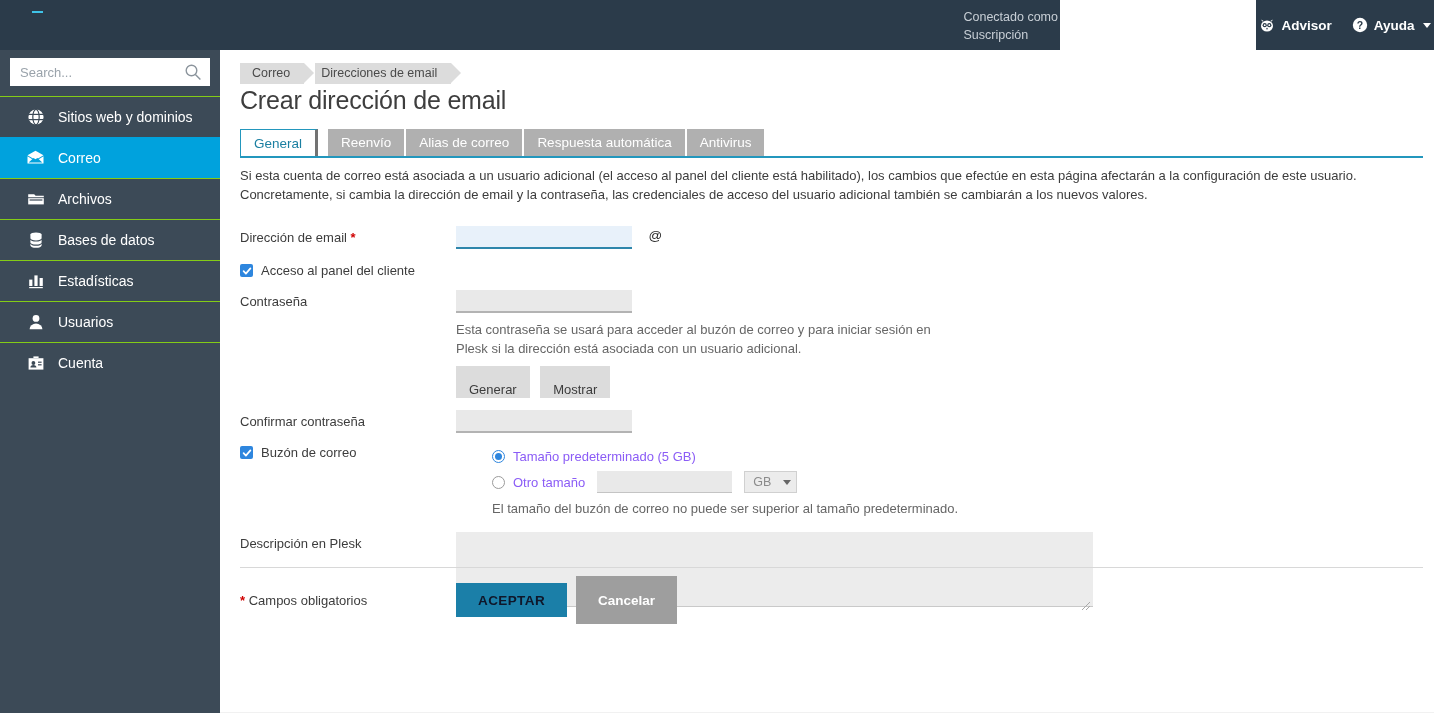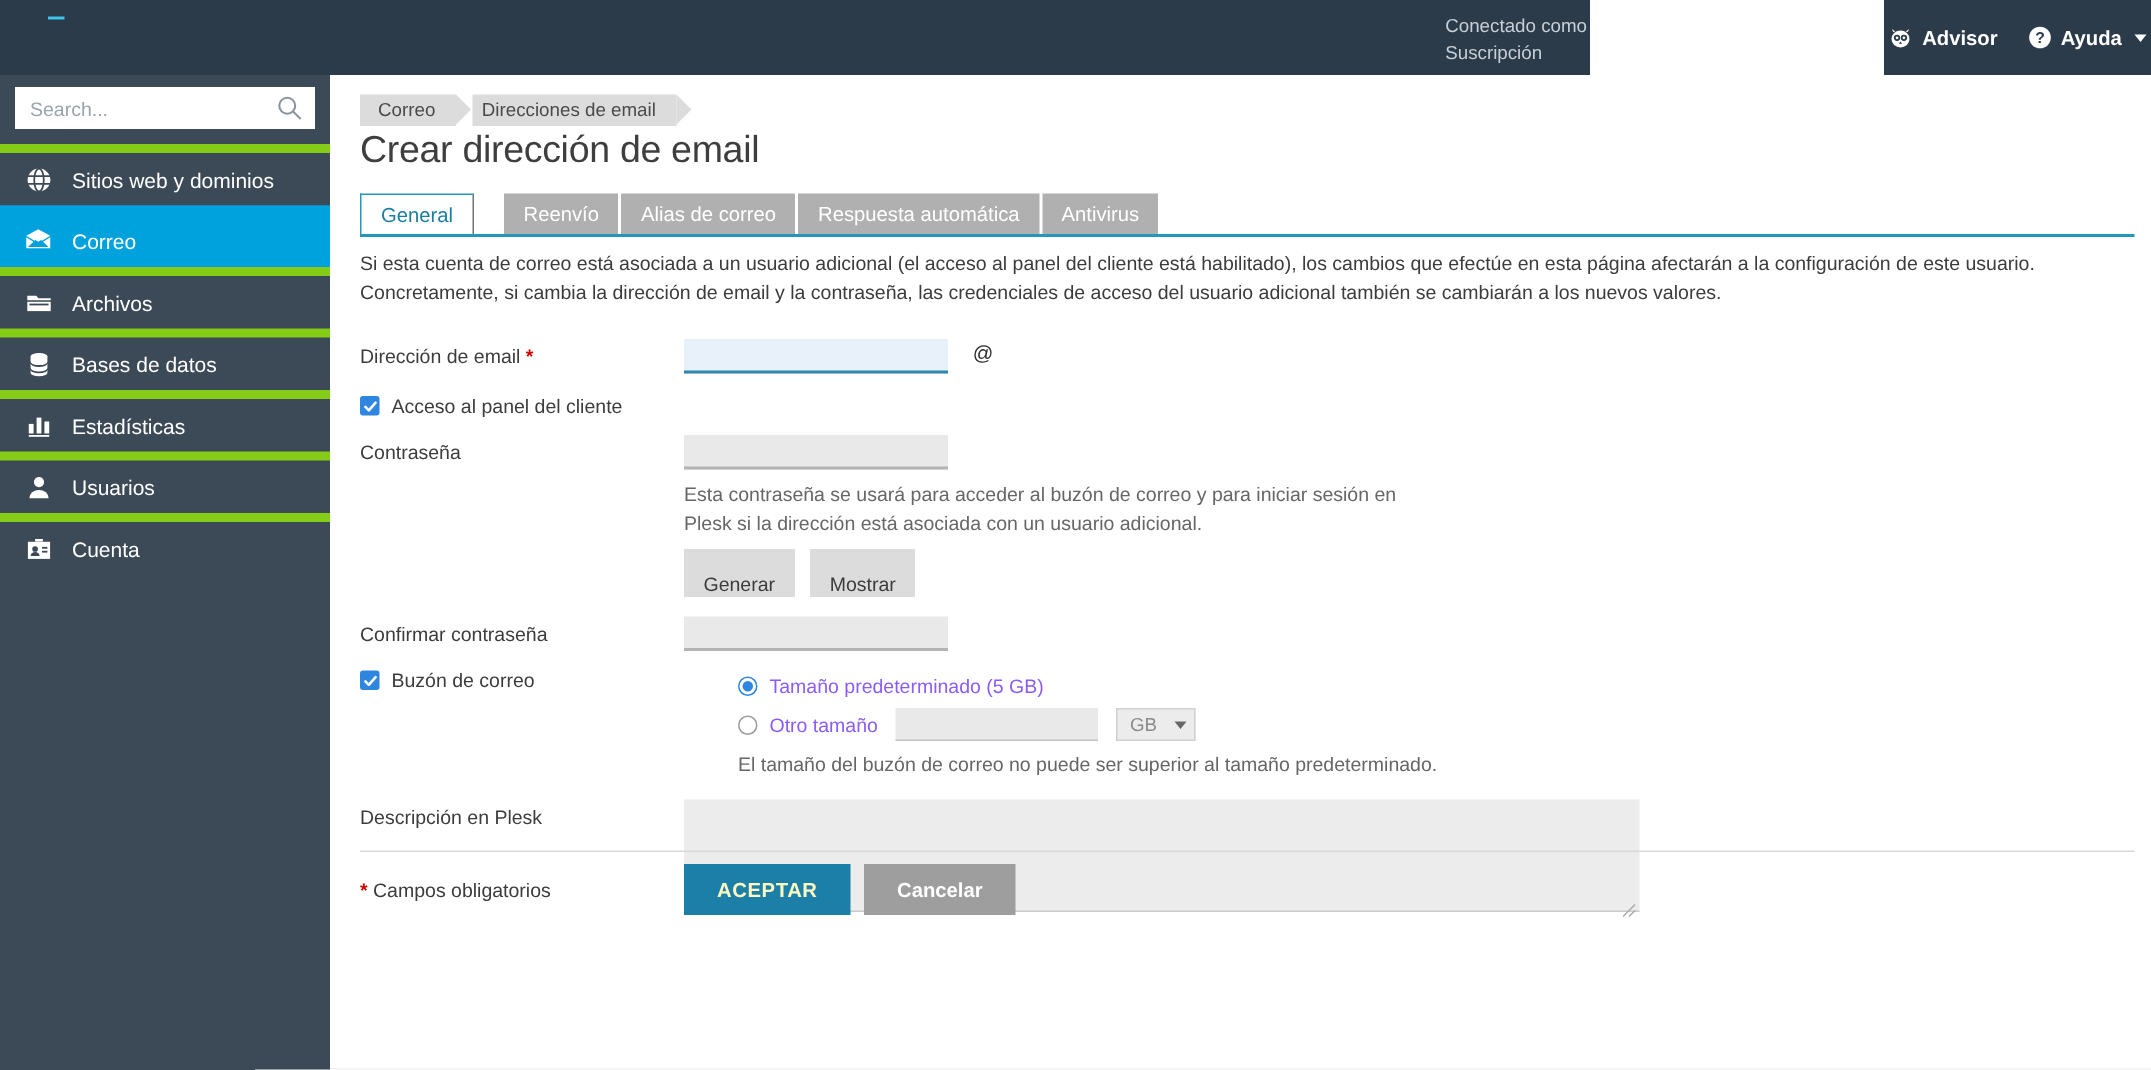--- a/index.html
+++ b/index.html
@@ -89,23 +89,23 @@
   }
   .search-input::placeholder { color: #9aa3ab; }
   .search-ico {
     position: absolute; right: 8px; top: 5px;
     pointer-events: none;
   }
   .nav-item {
     position: relative;
     height: 41px;
     display: flex; align-items: center;
-    padding-left: 16px; gap: 13px;
+    padding-left: 26px; gap: 13px;
     color: #ffffff; font-size: 14px;
-    border-top: 6px solid #84cc16;
+    border-top: 1px solid #84cc16;
     cursor: pointer;
   }
   .nav-item:first-of-type { border-top: 1px solid #47555f; }
   .nav-item.active {
     background: #00a2dd;
     border-top-color: #00a2dd;
   }
   .nav-ico {
     width: 19px; height: 19px;
     display: inline-flex; align-items: center; justify-content: center;
@@ -164,23 +164,23 @@
     color: #ffffff;
     font-size: 13.5px;
     margin-right: 2px;
     cursor: pointer;
     white-space: nowrap;
   }
   .tab.active {
     background: #ffffff;
     color: #1a7fa1;
     border-left: 1px solid #2397bd;
-    border-right: 1px solid #737373;
+    border-right: 3px solid #737373;
     border-top: 1px solid #2397bd;
-    margin-right: 20px;
+    margin-right: 10px;
   }
   .tabs-rule {
     position: absolute; left: 20px; top: 106px;
     width: 1183px; height: 2px;
     background: #2397bd;
   }
 
   
   .form-area { position: absolute; left: 20px; top: 116px; width: 1183px; }
   .intro {
@@ -315,27 +315,27 @@
     display: flex; align-items: center;
   }
   .req-note {
     width: 216px; flex: 0 0 216px;
     font-size: 13px; color: #3c3c3c;
   }
   .req-note .star { color: #d00000; font-weight: 700; }
   .btn-primary {
     height: 34px; padding: 0 22px;
     background: #1b7fa8; border: none;
-    color: #fef9c3; font-size: 13.5px; font-weight: 700;
+    color: #0f172a; font-size: 13.5px; font-weight: 700;
     letter-spacing: 0.4px;
     font-family: "Liberation Sans", sans-serif;
     cursor: pointer; margin-right: 9px;
   }
   .btn-secondary {
-    height: 34px; padding: 0 22px;
+    height: 48px; padding: 0 22px;
     background: #9e9e9e; border: none;
     color: #ffffff; font-size: 13.5px; font-weight: 700;
     font-family: "Liberation Sans", sans-serif;
     cursor: pointer;
   }
   .bottom-hair {
     position: absolute; left: 220px; bottom: 0;
     width: 1214px; height: 1px;
     background: #f1f1f1;
   }

